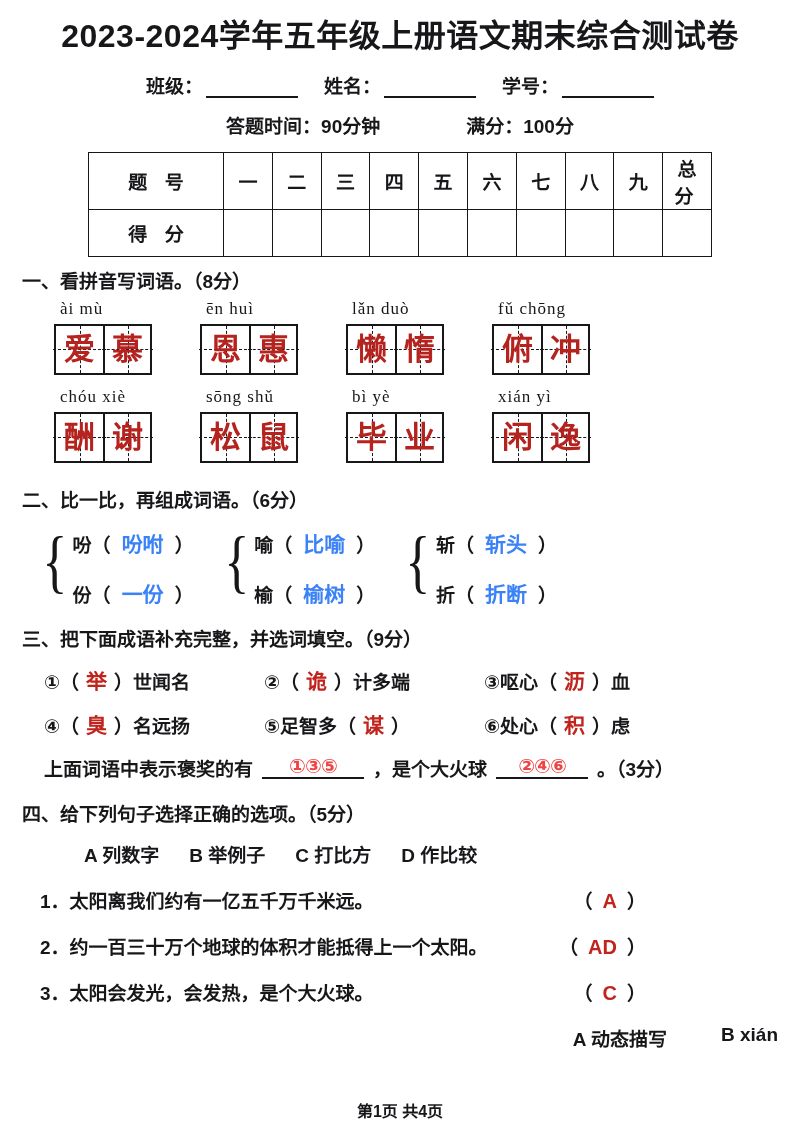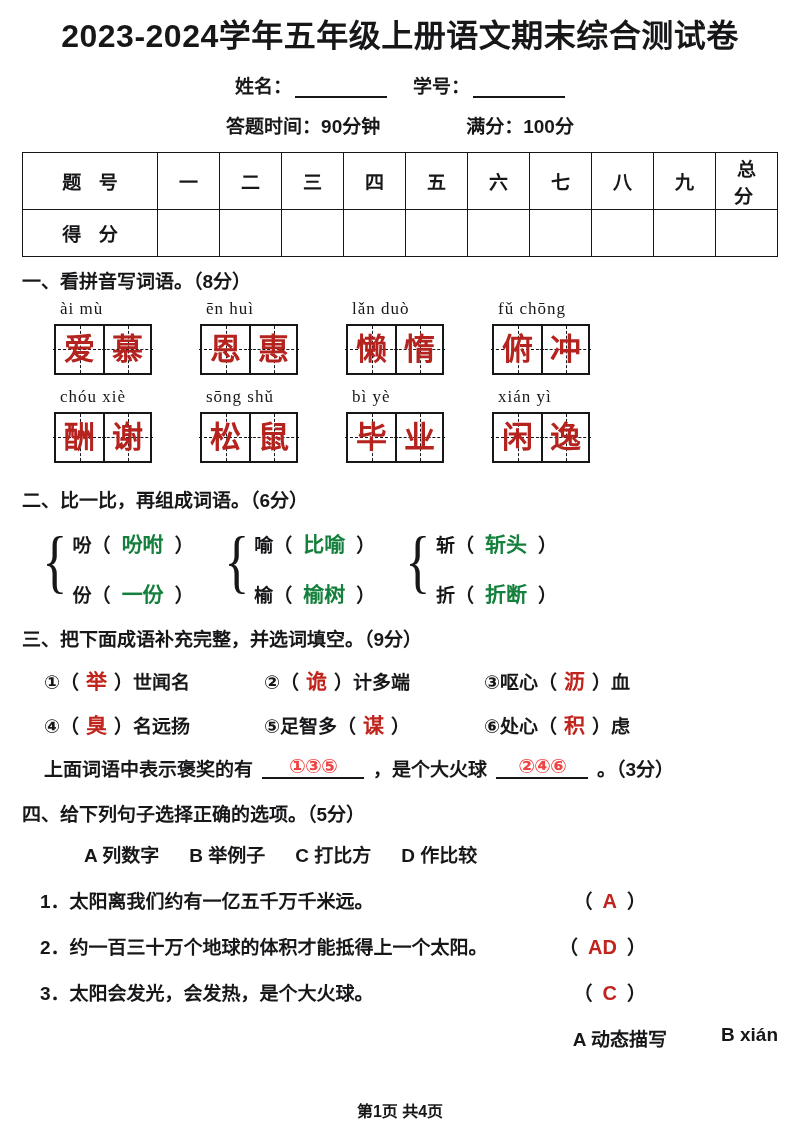--- a/index.html
+++ b/index.html
@@ -68,21 +68,21 @@
     gap: 86px;
     margin-top: 13px;
     font-size: 19px;
     font-weight: bold;
     font-family: "Liberation Sans", "DejaVu Sans", sans-serif;
     white-space: nowrap;
   }
 
   
   .score-table {
-    width: 756px;
+    width: 624px;
     margin: 14px auto 0 auto;
     border-collapse: collapse;
     table-layout: fixed;
   }
   .score-table td {
     border: 1.6px solid #17171a;
     height: 44px;
     text-align: center;
     vertical-align: middle;
     font-size: 19px;
@@ -191,21 +191,21 @@
   }
   .brace-item {
     font-size: 19px;
     font-weight: bold;
     font-family: "Liberation Sans", "DejaVu Sans", sans-serif;
     white-space: nowrap;
     display: flex;
     align-items: baseline;
   }
   .brace-item .ans {
-    color: #15803d;
+    color: #3b82f6;
     font-size: 21px;
     font-weight: bold;
     padding: 0 4px;
     min-width: 56px;
     text-align: center;
     display: inline-block;
     margin-top: 12px;
   }
   .paren { font-weight: bold; }
 
@@ -310,20 +310,24 @@
   }
 </style>
 </head>
 <body>
 
 <div class="page">
 
   <div class="paper-title">2023-2024学年五年级上册语文期末综合测试卷</div>
 
   <div class="info-line">
+    <span class="info-item">
+      <span class="info-label">班级：</span>
+      <span class="blank-rule"></span>
+    </span>
     <span class="info-item">
       <span class="info-label">姓名：</span>
       <span class="blank-rule"></span>
     </span>
     <span class="info-item">
       <span class="info-label">学号：</span>
       <span class="blank-rule"></span>
     </span>
   </div>
 

